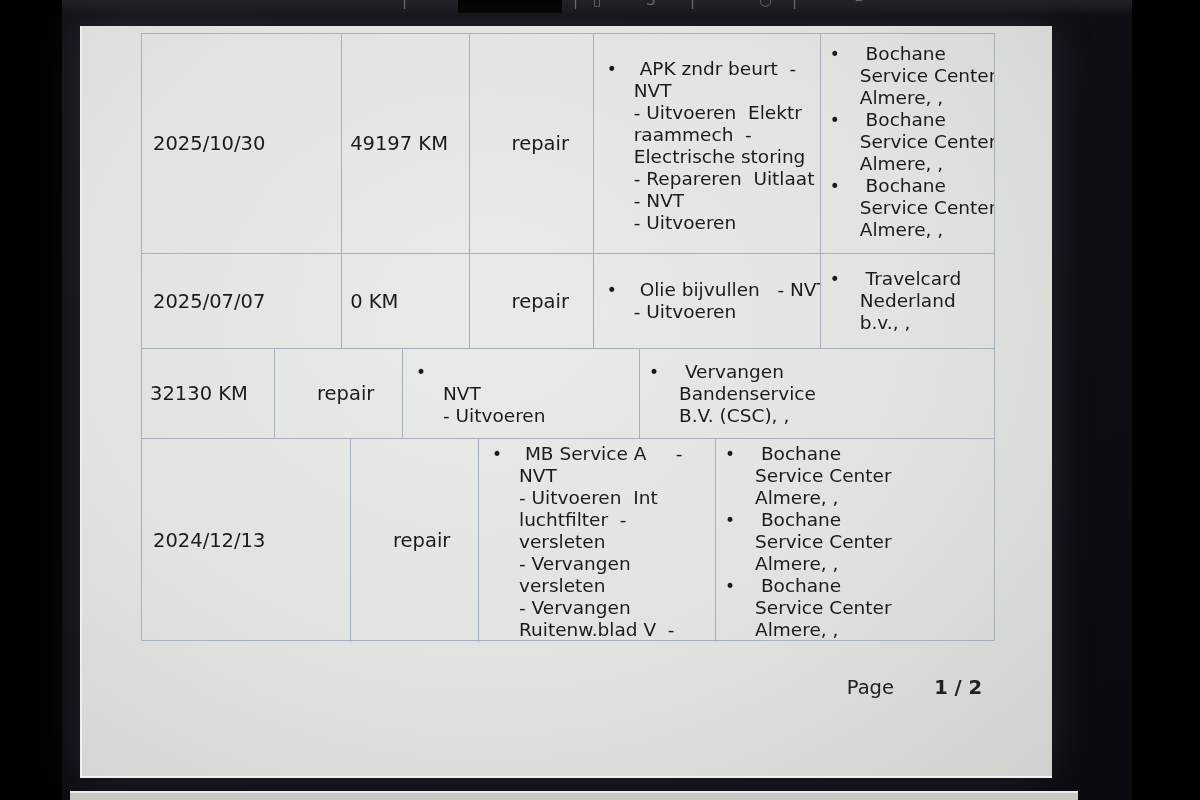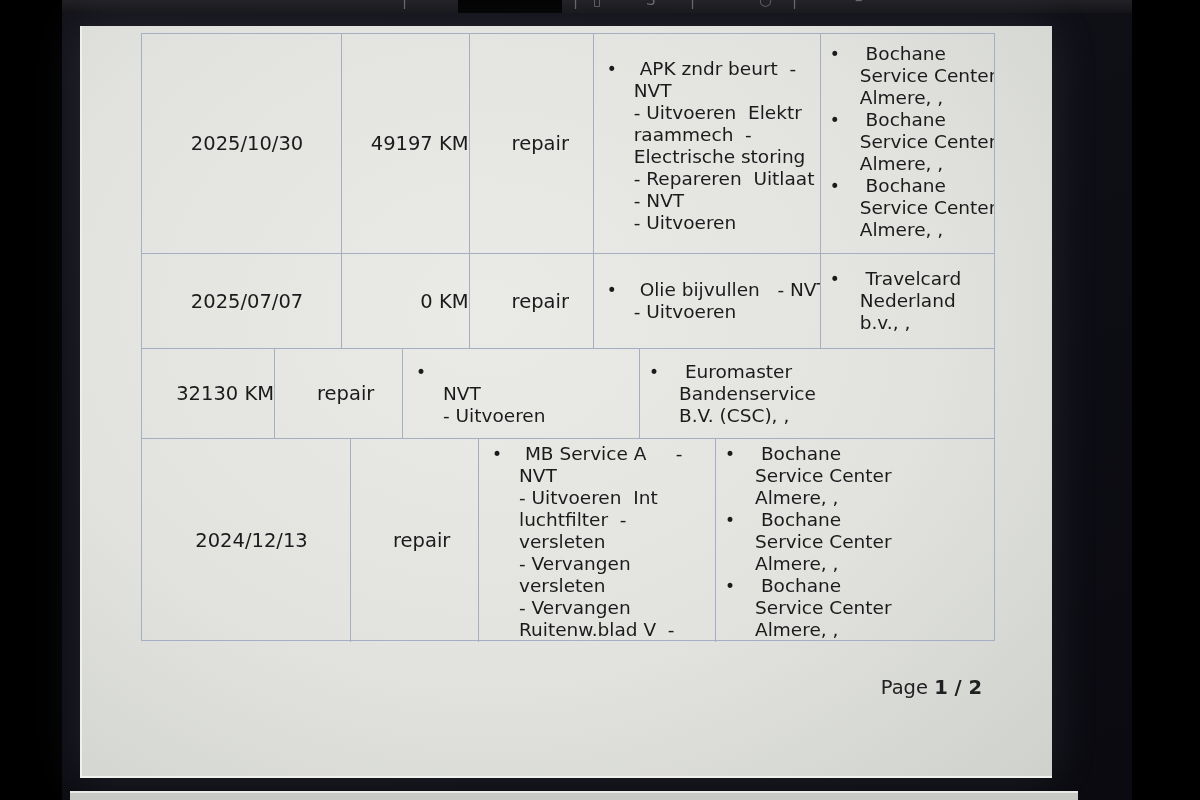--- a/index.html
+++ b/index.html
@@ -27,37 +27,37 @@
   
   .next-page{position:absolute;left:70px;top:791px;width:1008px;height:9px;
     background:#c7c9c4;border-top:2px solid #e9eae6;}
   
   .tbl{position:absolute;left:61px;top:7px;width:854px;height:608px;
     border:1px solid #a6aec2;box-sizing:border-box;color:#1b1b1d;}
   .row{display:flex;box-sizing:border-box;}
   .row:not(:last-child){border-bottom:1px solid #a6aec2;}
   .cell{box-sizing:border-box;overflow:hidden;display:flex;flex-direction:column;justify-content:center;}
   .cell:not(:last-child){border-right:1px solid #a6aec2;}
-  .c-date{width:209px;padding-left:11px;font-size:19.5px;text-align:center;}
-  .c-km  {width:133px;padding-left:8px;font-size:19.5px;text-align:right;}
+  .c-date{width:209px;padding-left:11px;font-size:19.5px;}
+  .c-km  {width:133px;padding-left:8px;font-size:19.5px;}
   .c-type{width:94px;padding-left:8px;font-size:19.5px;margin-left:34px;}
   .c-svc {width:237px;padding-left:13px;}
   .c-ven {width:181px;padding-left:9px;}
   .row-tall .c-svc,.row-tall .c-ven{justify-content:flex-start;padding-top:4px;}
   .row1 .c-svc{padding-top:24px;justify-content:flex-start;}
   .row1 .c-ven{padding-top:9px;justify-content:flex-start;}
   .ln{display:flex;line-height:22px;font-size:18.5px;}
   .ln .b{width:27px;flex:none;font-size:17px;}
   .c-ven .ln .b{width:30px;}
   .ln .t{white-space:pre;}
   
   .r0{height:220px;} .r1{height:95px;} .r2{height:90px;} .r3{height:203px;}
   
   .pageno{position:absolute;right:70px;top:650px;font-size:19.5px;color:#202022;}
-  .pageno .bold{font-weight:bold;}
+  .pageno .bold{font-weight:bold;margin-left:34px;}
 </style>
 </head>
 <body>
 
 <div class="bar-left"></div>
 <div class="screen"></div>
 <div class="bar-right"></div>
 
 <div class="toolbar">
   <div class="tb-box"></div>
@@ -213,21 +213,21 @@
             <span class="t">NVT</span>
           </div>
           <div class="ln">
             <span class="b"></span>
             <span class="t">- Uitvoeren</span>
           </div>
         </div>
       <div class="cell c-ven">
           <div class="ln">
             <span class="b">•</span>
-            <span class="t"> Euromaster</span>
+            <span class="t"> Vervangen</span>
           </div>
           <div class="ln">
             <span class="b"></span>
             <span class="t">Bandenservice</span>
           </div>
           <div class="ln">
             <span class="b"></span>
             <span class="t">B.V. (CSC), ,</span>
           </div>
         </div>

